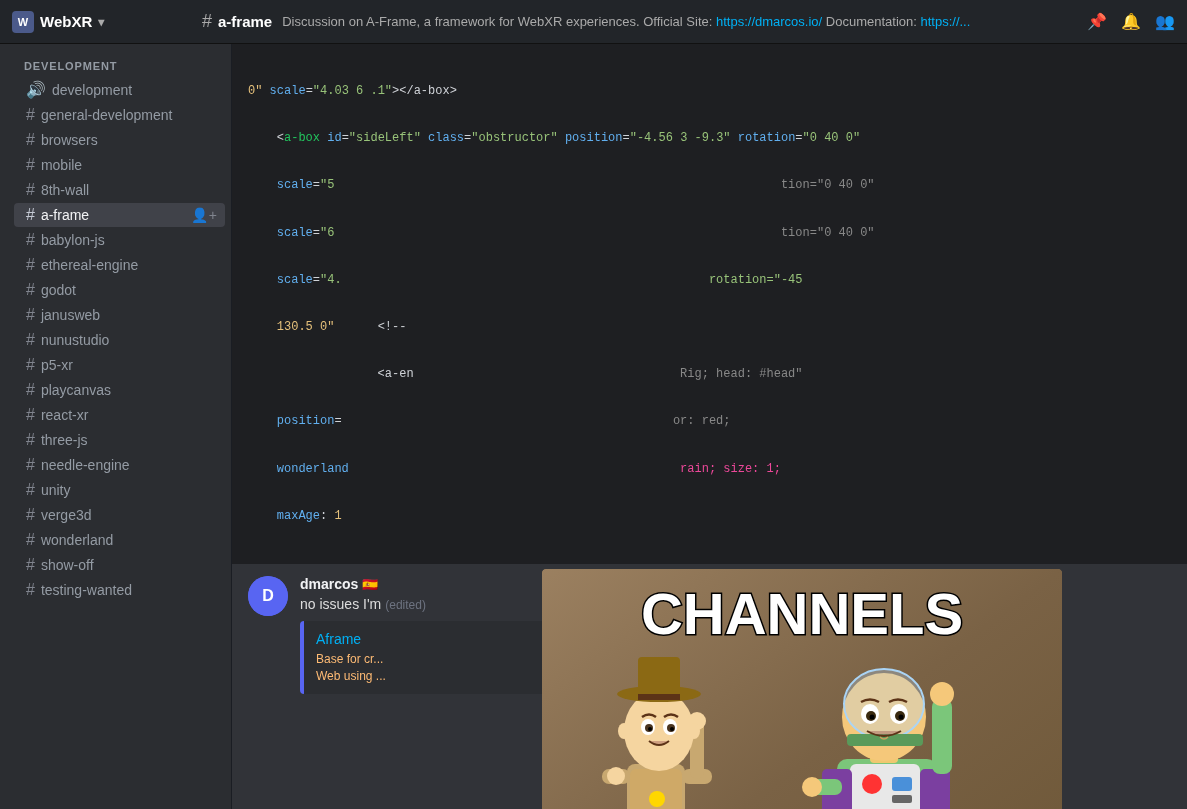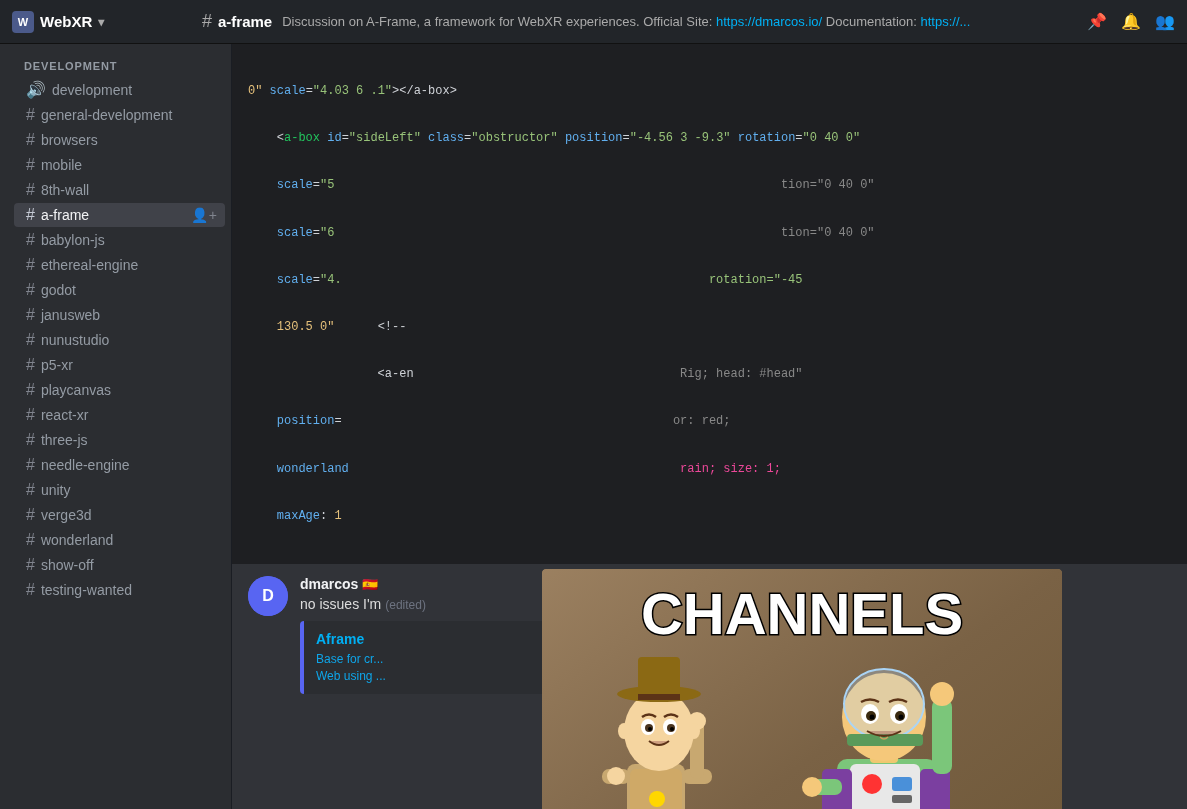--- a/index.html
+++ b/index.html
@@ -227,28 +227,28 @@
     
     .embed {
       margin-top: 6px;
       border-left: 4px solid #5865f2;
       background: #2b2d31;
       border-radius: 4px;
       padding: 10px 12px;
       max-width: 380px;
     }
     .embed-title {
-      font-weight: 700;
+      font-weight: 400;
       font-size: 14px;
       color: #00b0f4;
       margin-bottom: 4px;
     }
     .embed-desc {
       font-size: 12px;
-      color: #0ea5e9;
+      color: #fdba74;
       line-height: 1.4;
     }
 
     
     .meme-overlay {
       position: absolute;
       top: 5px;
       left: 310px;
       width: 520px;
       border-radius: 4px;

